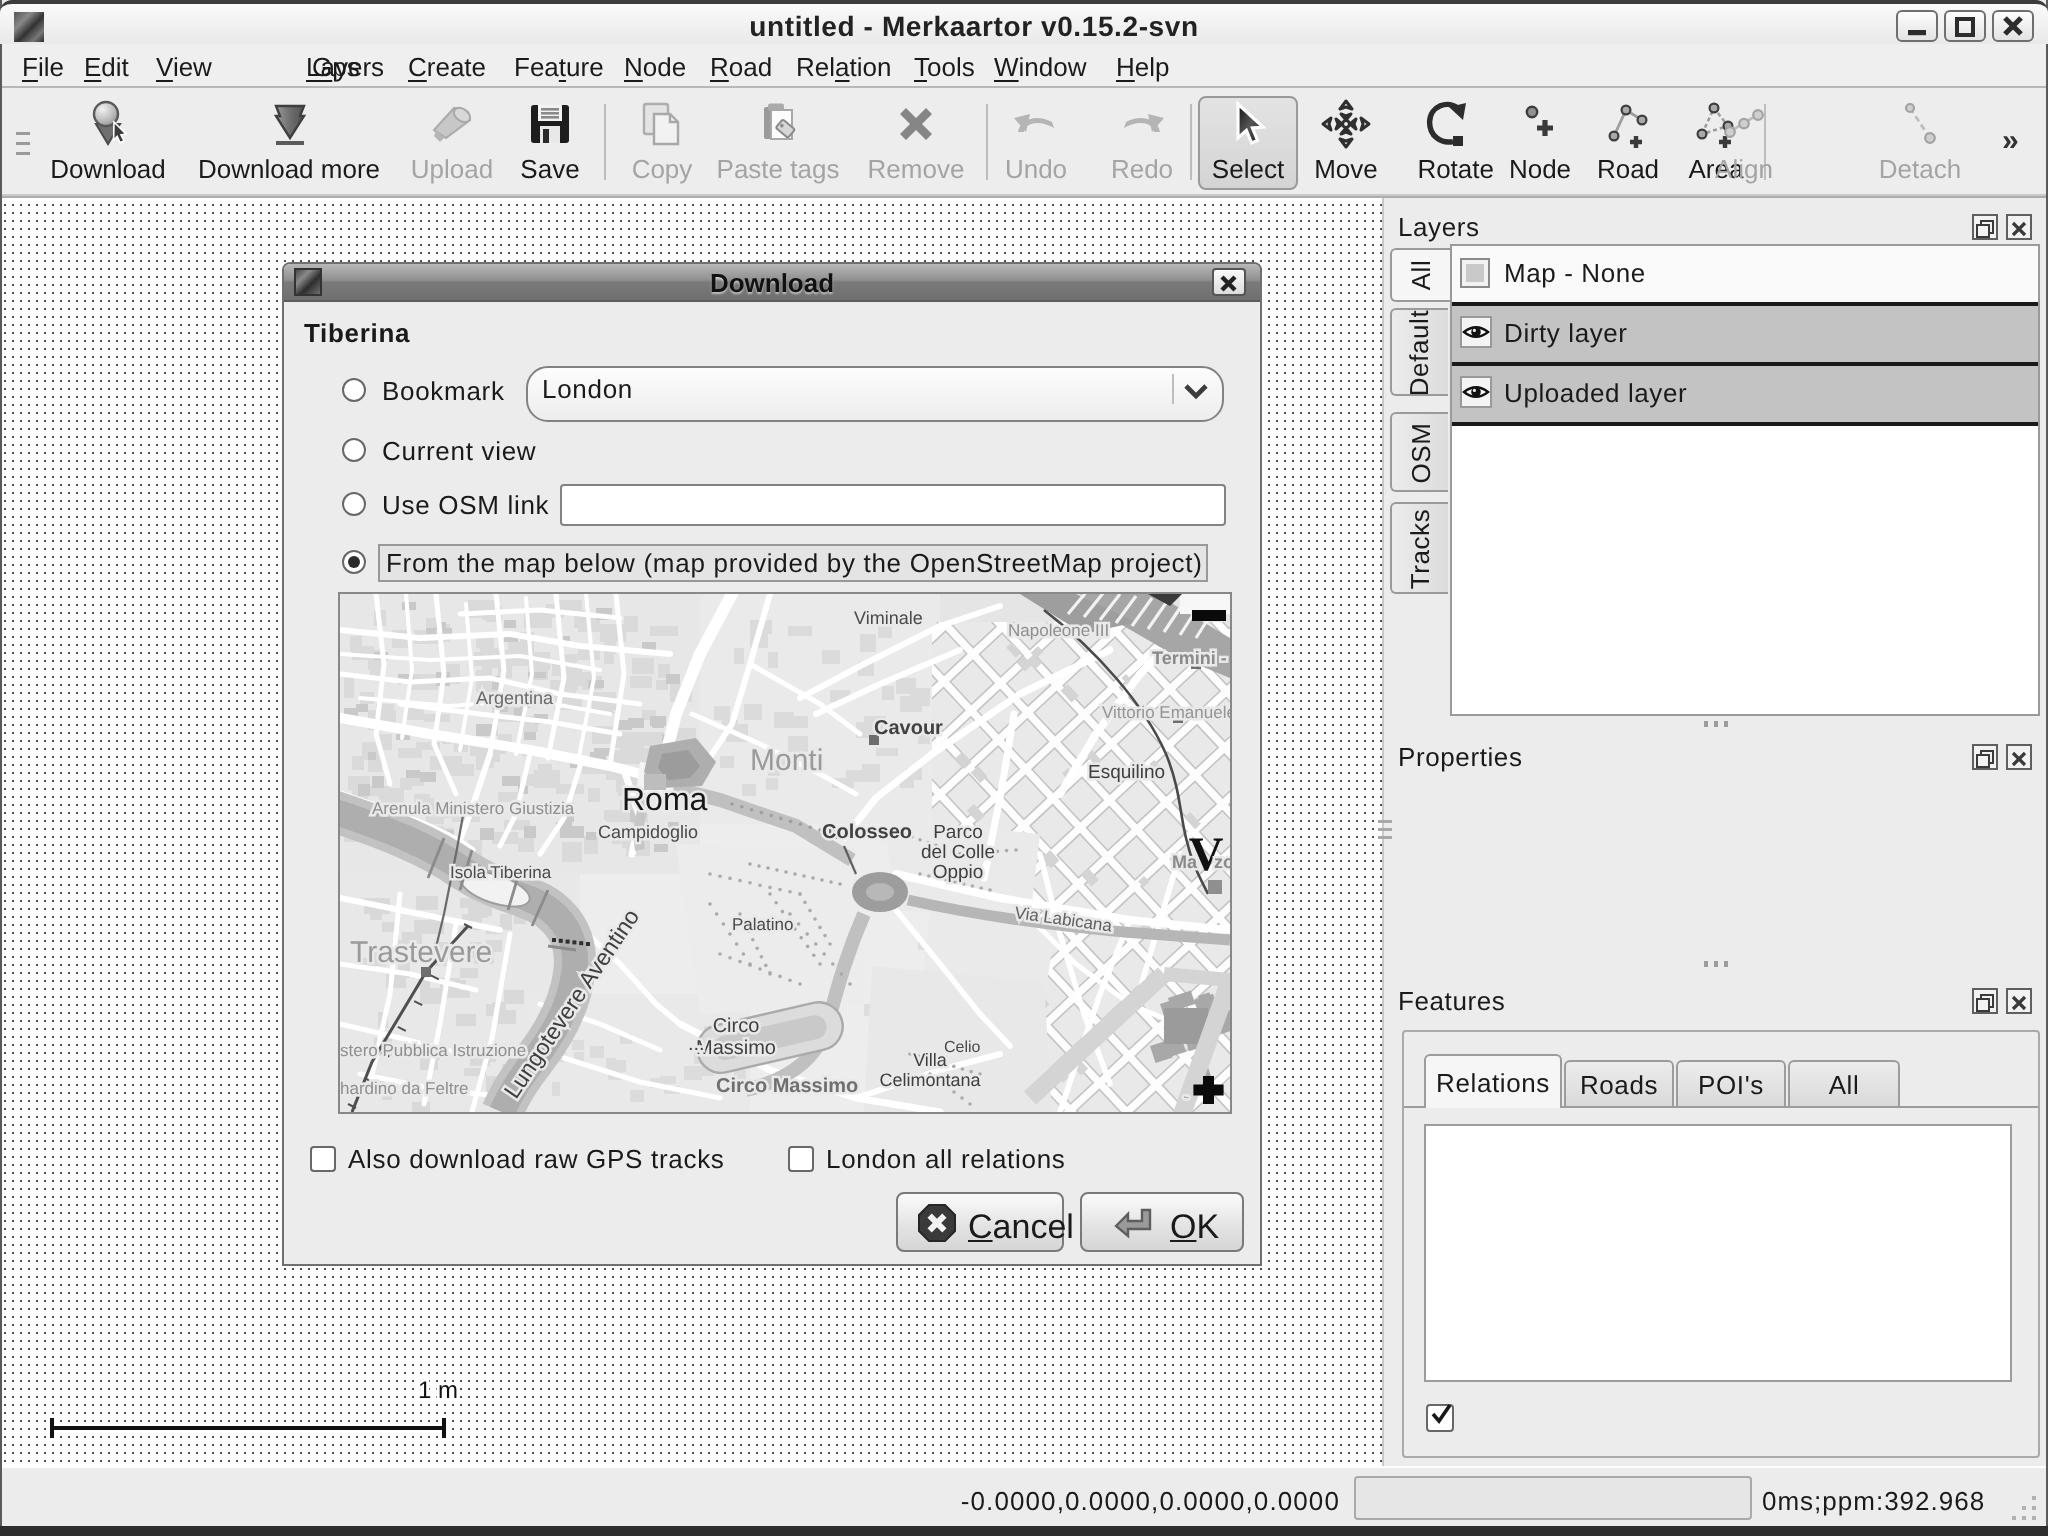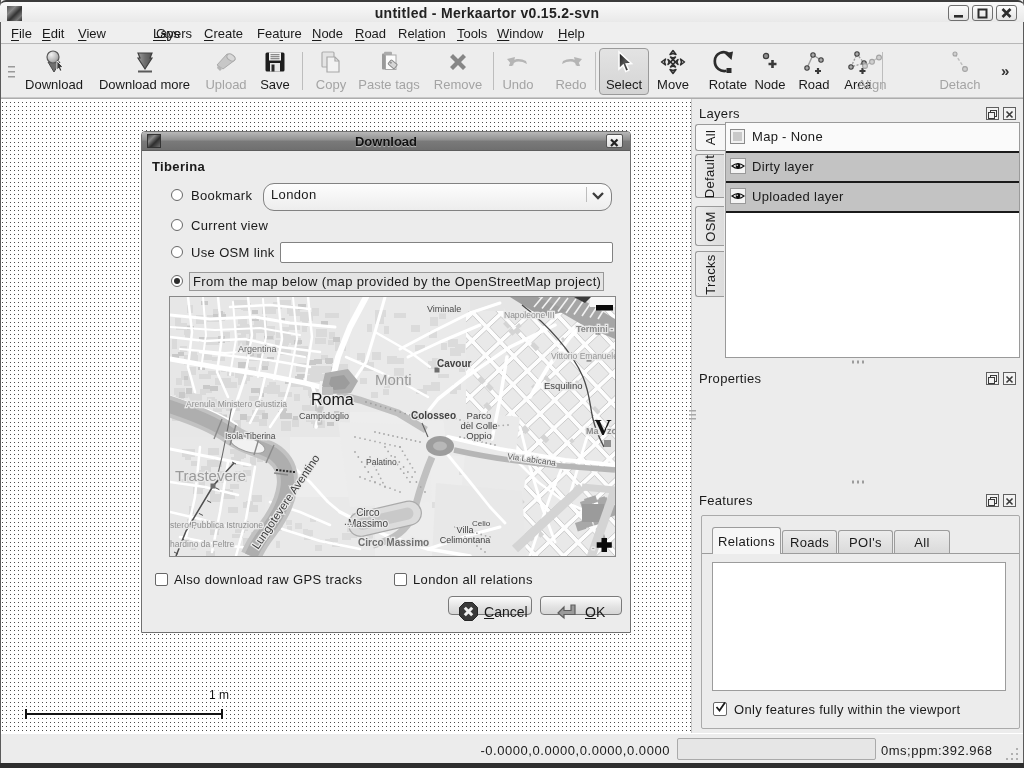--- a/index.html
+++ b/index.html
@@ -67,22 +67,22 @@
               border-bottom:1px solid #5d5d5d; border-radius:3px 3px 0 0; }
   #dlgtitle .txt { position:absolute; left:0; top:2px; width:100%; text-align:center;
                    font-size:13px; font-weight:bold; color:#111;
                    text-shadow:0 1px 1px rgba(255,255,255,0.55); }
   .radio { position:absolute; width:12px; height:12px; border-radius:50%;
            background:#fff; border:1px solid #686868; }
   .radio.sel::after { content:""; position:absolute; left:2px; top:2px; width:6px; height:6px;
                       border-radius:50%; background:#2b2b2b; }
   .dlab { position:absolute; font-size:13px; color:#1a1a1a; letter-spacing:0.35px; }
   .cb { position:absolute; width:13px; height:13px; background:#fff; border:1px solid #686868; border-radius:2px; }
-  .pbtn { position:absolute; height:19px; background:linear-gradient(#fbfbfb,#e2e2e2 60%,#d6d6d6);
-          border:1px solid #7a7a7a; border-radius:4px; font-size:14px; color:#1a1a1a; }
+  .pbtn { position:absolute; height:30px; background:linear-gradient(#fbfbfb,#e2e2e2 60%,#d6d6d6);
+          border:1px solid #7a7a7a; border-radius:4px; font-size:17px; color:#1a1a1a; }
 </style>
 </head>
 <body>
 <div id="frame"></div>
 
 <div id="titlebar">
   <div id="appicon"></div>
   <div id="titletext">untitled - Merkaartor v0.15.2-svn</div>
   <div class="winbtn" style="left:948px;">
       <svg width="13" height="11">
@@ -383,21 +383,20 @@
     <div class="htab" style="left:80px;top:14px;width:55px;">Roads</div>
     <div class="htab" style="left:136px;top:14px;width:55px;">POI's</div>
     <div class="htab" style="left:192px;top:14px;width:56px;">All</div>
     <div class="abs" style="left:0px;top:37px;width:317px;height:1px;background:#9c9c9c;"></div>
     <div class="abs" style="left:10px;top:46px;width:294px;height:129px;background:#fff;border:1px solid #9c9c9c;"></div>
     <div class="abs" style="left:11px;top:186px;width:14px;height:14px;background:#fff;border:1px solid #686868;border-radius:2px;">
       <svg width="14" height="14" style="position:absolute;left:0;top:-2px;">
           <path d="M2.5 6 L5.5 9.5 L11 1.5" fill="none" stroke="#1a1a1a" stroke-width="1.8"></path>
         </svg>
     </div>
-    <div class="abs" style="left:32px;top:186px;">Only features fully within the viewport</div>
   </div>
 </div>
 
 <div id="status">
   <div class="abs" style="left:0;top:9px;width:669px;text-align:right;letter-spacing:0.55px;">-0.0000,0.0000,0.0000,0.0000</div>
   <div class="abs" style="left:676px;top:4px;width:199px;height:22px;background:#e6e6e6;border:1px solid #aaa;border-radius:2px;"></div>
   <div class="abs" style="left:880px;top:9px;letter-spacing:0.5px;">0ms;ppm:392.968</div>
   <svg class="abs" style="right:3px;top:14px;" width="14" height="14">
       <g fill="#b0b0b0">
         <rect x="10" y="10" width="2" height="2"></rect>

